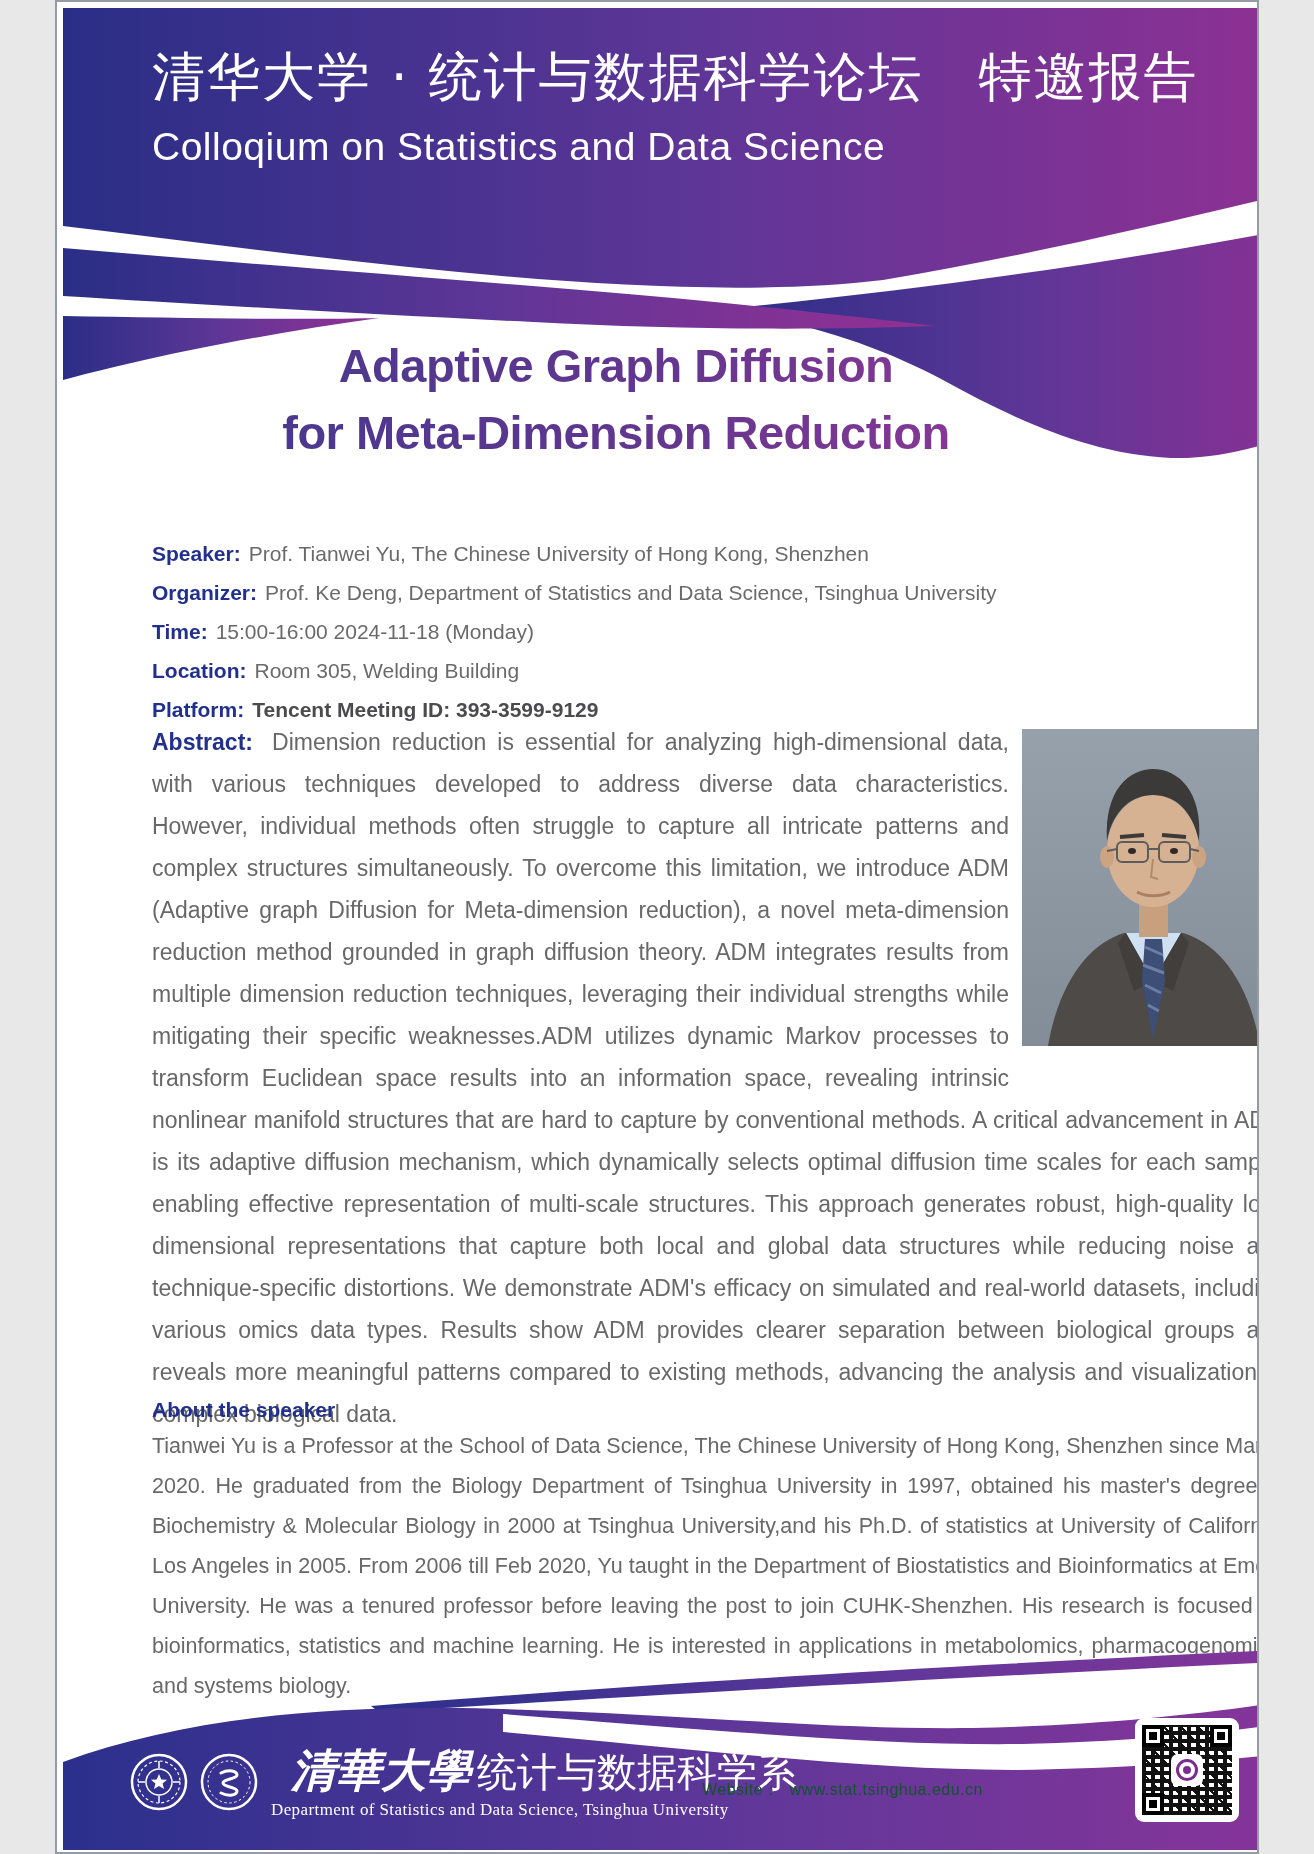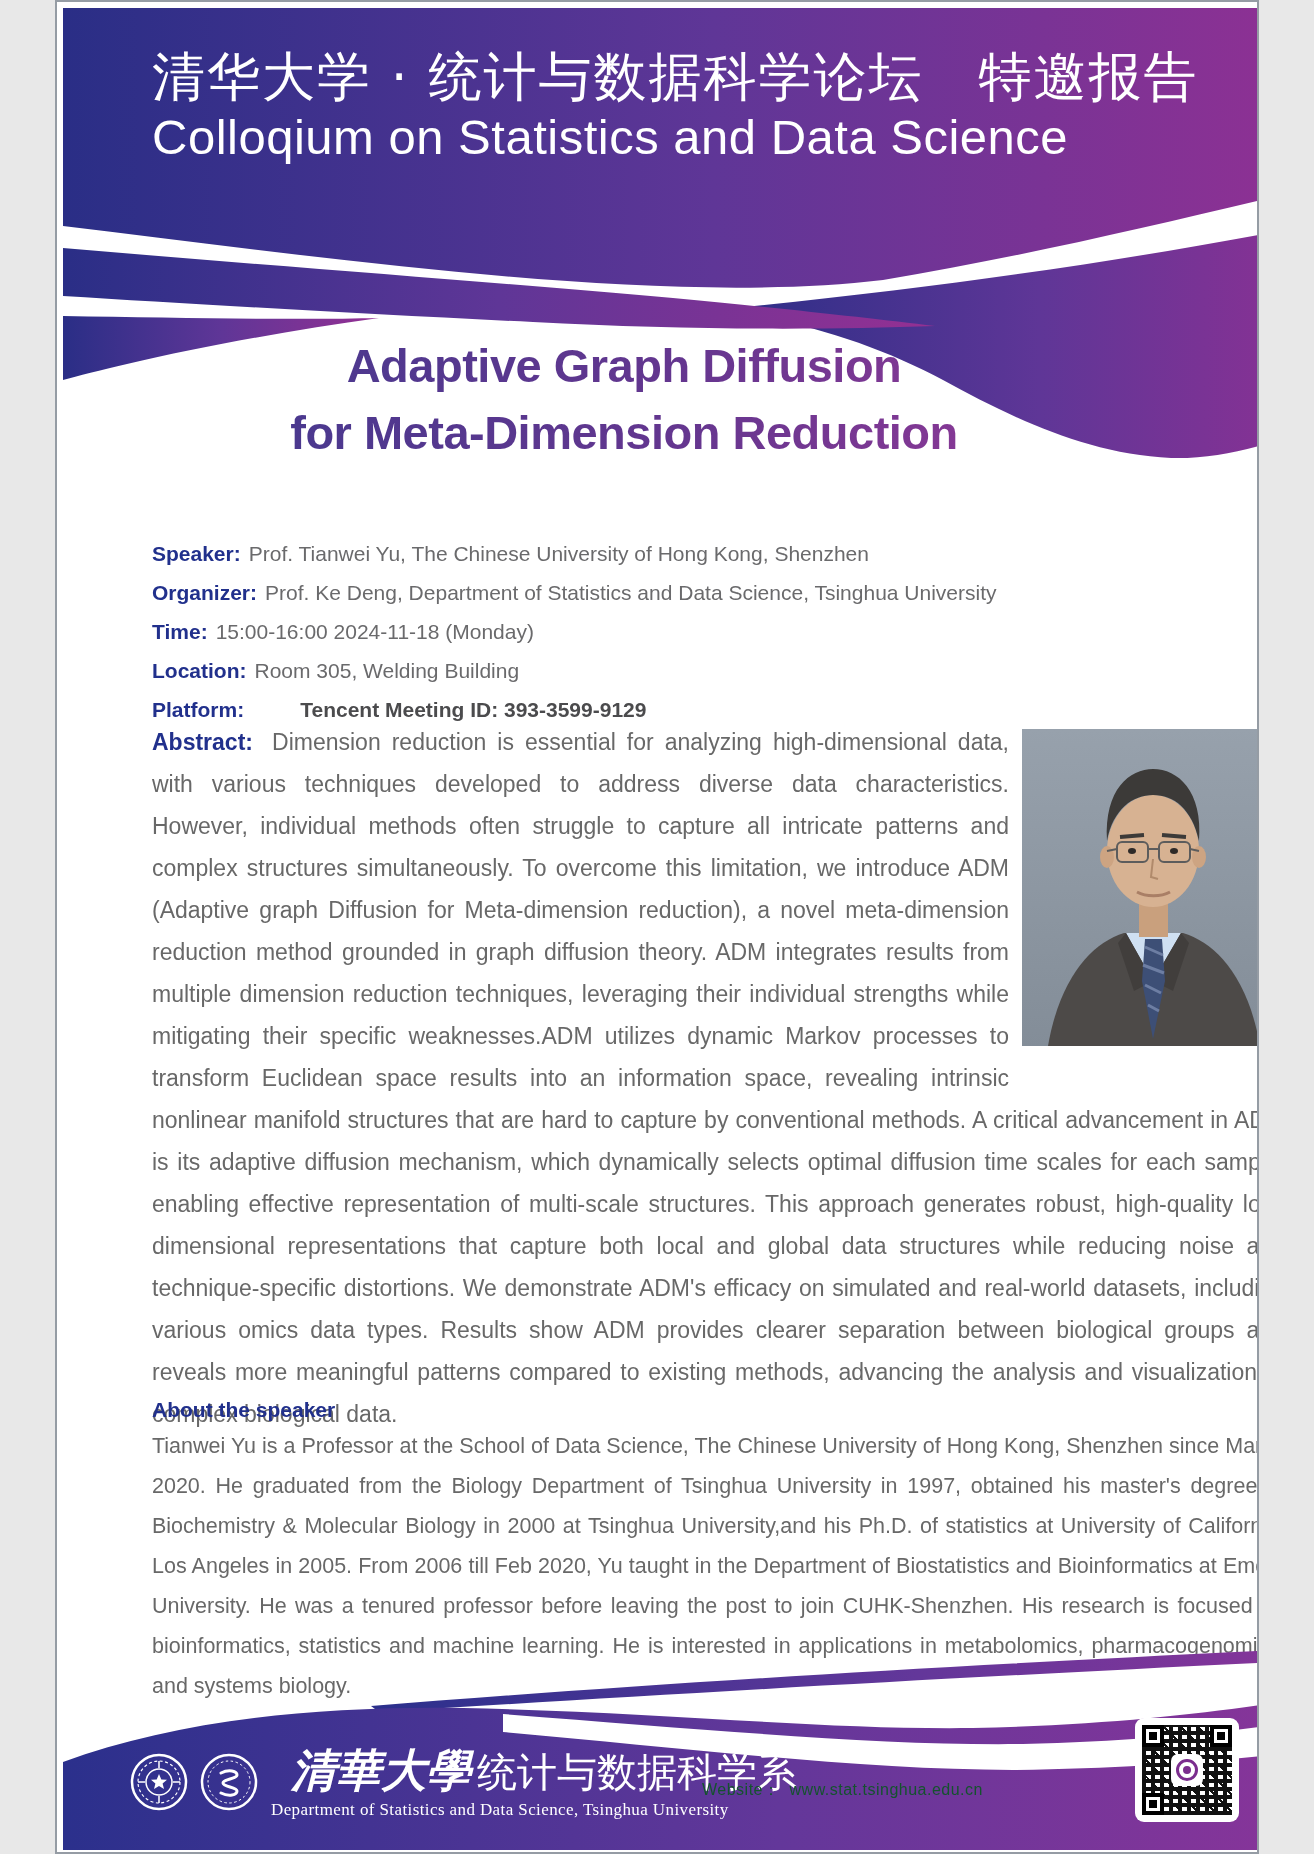--- a/index.html
+++ b/index.html
@@ -8,38 +8,38 @@
     background:#ffffff;border:2px solid #959ca4;box-sizing:border-box;
     overflow:hidden;font-family:"Liberation Sans", sans-serif;
   }
   svg{display:block;}
 
   
   .hdr-waves{position:absolute;left:6px;top:6px;}
   .hdr-text{position:absolute;left:95px;top:40px;color:#ffffff;}
   .hdr-zh{font-size:53px;font-weight:400;letter-spacing:2px;line-height:70px;
           font-family:"DejaVu Sans","Liberation Sans",sans-serif;}
-  .hdr-en{font-size:49px;font-weight:400;letter-spacing:0.5px;line-height:50px;margin-top:0;
+  .hdr-en{font-size:39px;font-weight:400;letter-spacing:0.5px;line-height:50px;margin-top:10px;
           font-family:"Liberation Sans",sans-serif;}
 
   
   .talk-title{
-    position:absolute;left:12px;top:330px;width:1110px;text-align:center;
+    position:absolute;left:4px;top:330px;width:1110px;text-align:center;
     font-size:47px;font-weight:800;line-height:67px;letter-spacing:-0.5px;
     background:linear-gradient(90deg,#3c3a8e 0%,#64368f 55%,#9d3a99 100%);
     -webkit-background-clip:text;background-clip:text;color:transparent;
     text-shadow:none;
   }
 
   
   .info{position:absolute;left:95px;top:532px;font-size:21px;}
   .info .row{line-height:39px;white-space:nowrap;}
   .lbl{color:#21308c;font-weight:700;margin-right:8px;}
   .val{color:#6a6a6c;}
-  .val-strong{color:#4b4b4d;font-weight:700;margin-left:48px;}
+  .val-strong{color:#4b4b4d;font-weight:700;}
 
   
   .abstract{
     position:absolute;left:95px;top:719px;width:1133px;
     font-size:23px;line-height:42px;color:#686868;text-align:justify;
   }
   .abstract .photo{float:right;width:263px;height:317px;margin:8px 0 26px 13px;}
   .about-h{position:absolute;left:95px;top:1396px;font-size:21px;font-weight:700;color:#21308c;}
   .bio{
     position:absolute;left:95px;top:1424px;width:1133px;

